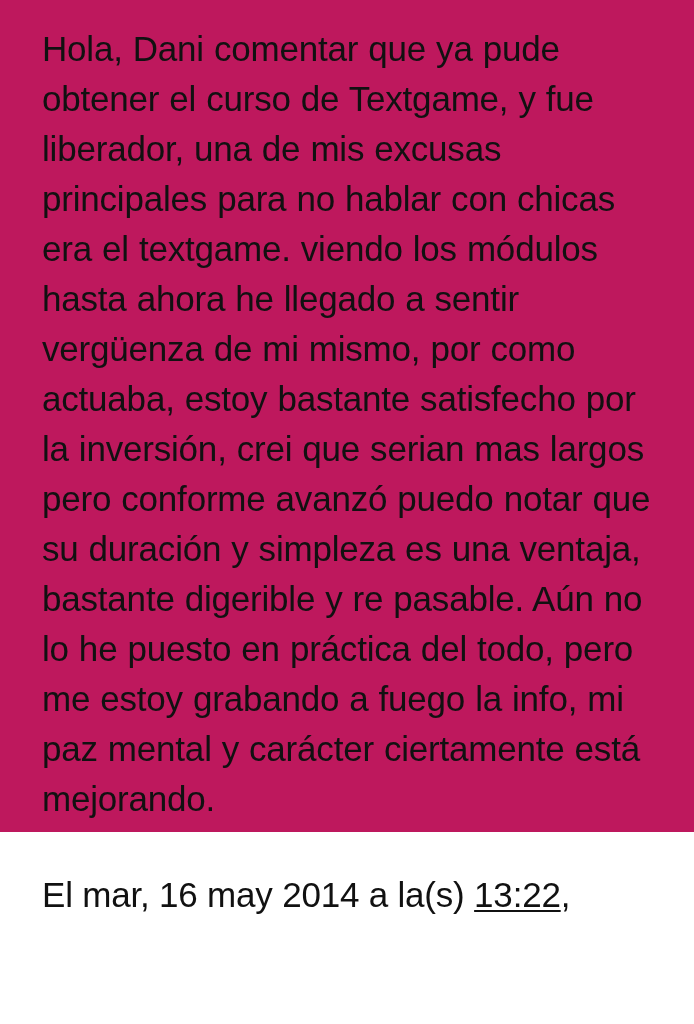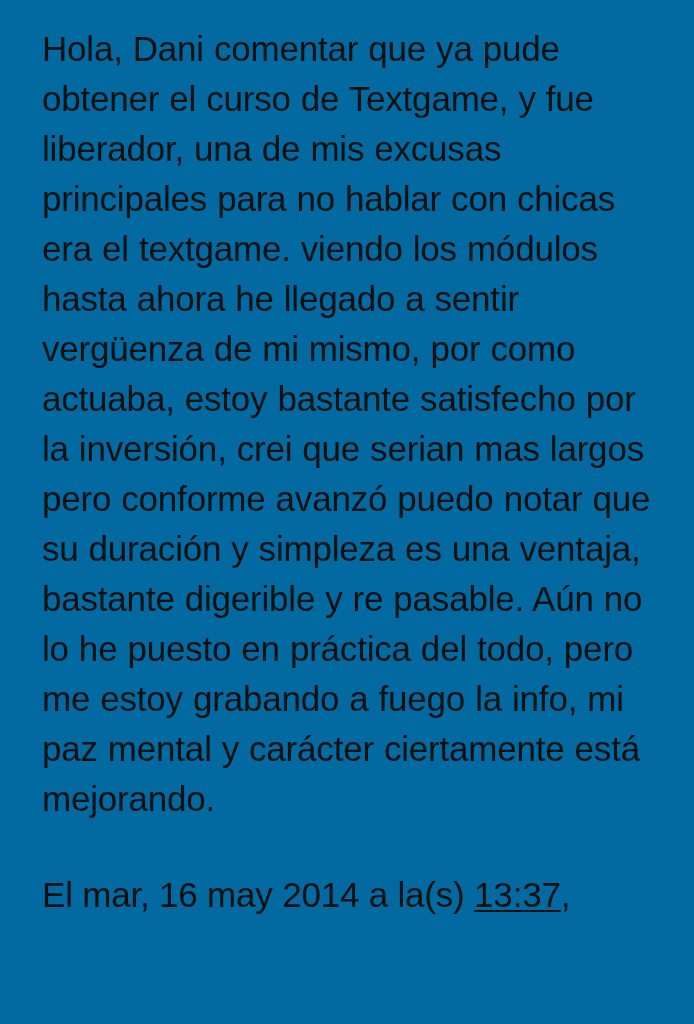--- a/index.html
+++ b/index.html
@@ -10,23 +10,23 @@
   body {
     width: 694px;
     height: 1024px;
     overflow: hidden;
     font-family: "Liberation Sans", sans-serif;
     color: #0d0d0d;
   }
   .page {
     box-sizing: border-box;
     width: 694px;
-    height: 1024px;
+    height: 832px;
     padding: 24px 40px 0 42px;
-    background: #0369a1;
+    background: #be185d;
   }
   .message-body {
     font-size: 35px;
     line-height: 50px;
     font-weight: 400;
     letter-spacing: -0.2px;
     color: #111111;
     word-spacing: 0.5px;
   }
   .quote-header {
@@ -48,16 +48,16 @@
 </style>
 </head>
 <body>
 
 <div class="page">
 
   <div class="message-body">Hola, Dani comentar que ya pude obtener el curso de Textgame, y fue liberador, una de mis excusas principales para no hablar con chicas era el textgame. viendo los módulos hasta ahora he llegado a sentir vergüenza de mi mismo, por como actuaba, estoy bastante satisfecho por la inversión, crei que serian mas largos pero conforme avanzó puedo notar que su duración y simpleza es una ventaja, bastante digerible y re pasable. Aún no lo he puesto en práctica del todo, pero me estoy grabando a fuego la info, mi paz mental y carácter ciertamente está mejorando.</div>
 
   <div class="quote-header">
     <span>El mar, 16 may 2014 a la(s)</span>
-    <span class="time-link">13:37</span><span>,</span>
+    <span class="time-link">13:22</span><span>,</span>
   </div>
 
 </div>
 
 </body></html>

